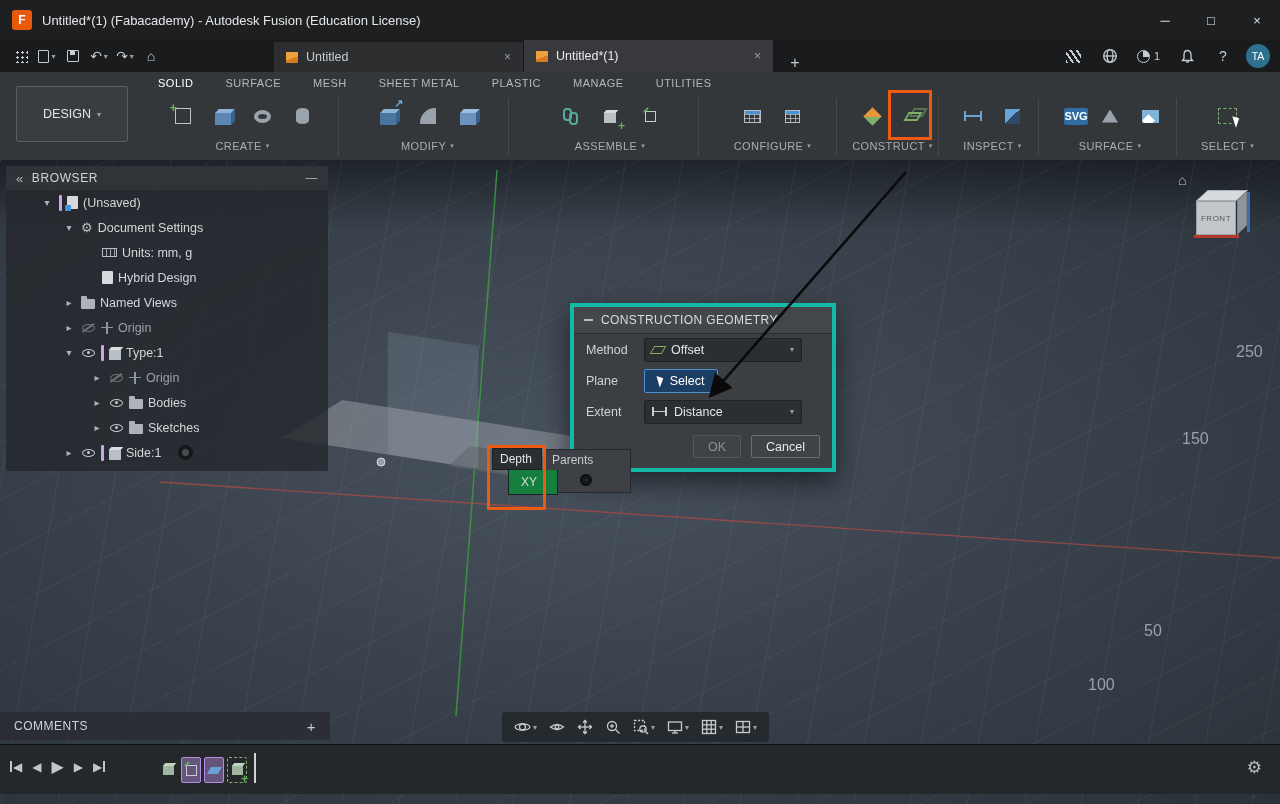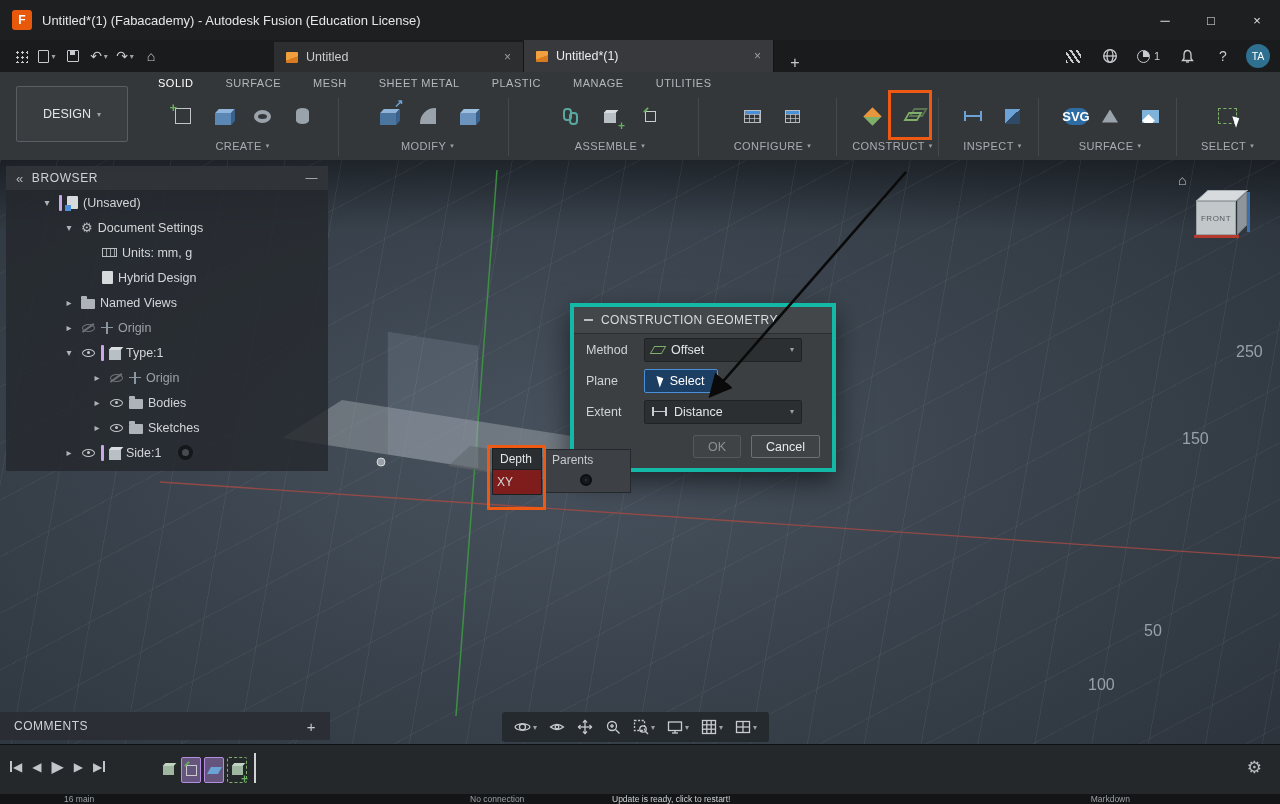--- a/index.html
+++ b/index.html
@@ -84,22 +84,22 @@
     background:linear-gradient(#4a90d9 0 3px, transparent 3px),
       repeating-linear-gradient(90deg, transparent 0 4px, rgba(200,204,208,.7) 4px 5px),
       repeating-linear-gradient(transparent 0 3px, rgba(200,204,208,.7) 3px 4px); }
   .g-mid { width:13px; height:13px; transform:rotate(45deg);
     background:linear-gradient(135deg,#e8953c 50%, #7fb069 50%); }
   .pgo { width:14px; height:9px; border:2px solid #7fb069; transform:skewX(-30deg); display:inline-block; }
   .pgo.back { position:absolute; opacity:.5; transform:skewX(-30deg) translate(3px,-4px); }
   .g-meas { width:18px; height:10px; border-left:2px solid #6ba3d6; border-right:2px solid #6ba3d6; position:relative; }
   .g-meas::after { content:""; position:absolute; left:0; right:0; top:4px; height:2px; background:#6ba3d6; }
   .g-section { width:15px; height:15px; background:linear-gradient(135deg,#6ba3d6 50%, #2e4a66 50%); }
-  .g-svg { width:24px; height:17px; background:#2e6da4; border-radius:8px; color:#fff;
-    font-size:13px; font-weight:bold; display:flex; align-items:center; justify-content:center;margin-left:12px; }
+  .g-svg { width:24px; height:17px; background:#2e6da4; border-radius:2px; color:#fff;
+    font-size:11px; font-weight:bold; display:flex; align-items:center; justify-content:center;margin-left:12px; }
   .g-mesh { width:16px; height:13px; background:#9aa3ab; clip-path:polygon(50% 0,100% 100%,0 100%); }
   .g-canvas { width:17px; height:13px; background:#7fb3d9; position:relative; overflow:hidden; }
   .g-canvas::after { content:""; position:absolute; left:2px; bottom:-2px; width:9px; height:9px;
     background:#fff; transform:rotate(45deg); }
   .g-select { width:19px; height:16px; border:1.6px dashed #7fb069; position:relative; }
   .g-select::after { content:""; position:absolute; right:-4px; bottom:-4px; width:0; height:0;
     border-left:6px solid #fff; border-top:4px solid transparent; border-bottom:8px solid transparent;
     transform:rotate(-18deg); }
 
   
@@ -194,22 +194,22 @@
 
   
   .sel-tip { position:absolute; left:492px; top:288px; z-index:32; font-size:12px; width:145px; height:50px; }
   .tip-panel { position:absolute; left:51px; top:1px; width:88px; height:44px; background:#3d4145;
     border:1px solid #26292c; color:#c6cacd; padding:3px 8px; }
   .tip-radio { position:absolute; left:88px; top:26px; width:12px; height:12px; border-radius:50%;
     background:#17191c; border:2px solid #0c0e10; }
   .tip-radio::after { content:""; position:absolute; inset:3px; border-radius:50%; background:#33373b; }
   .tip-depth { position:absolute; left:0; top:0; width:50px; height:22px; background:#2b2e31;
     border:1px solid #1d2022; color:#e2e5e7; display:flex; align-items:center; padding-left:7px; }
-  .tip-xy { position:absolute; left:0; top:22px; width:50px; height:25px; background:#7f1d1d;
-    border:1px solid #1d2022; border-top:none; color:#d6d9db; display:flex; align-items:center; padding-left:4px; }
+  .tip-xy { position:absolute; left:16px; top:22px; width:50px; height:25px; background:#15803d;
+    border:1px solid #1d2022; border-top:none; color:#d6d9db; display:flex; align-items:center; padding-left:12px; }
 
   
   .comments { position:absolute; left:0; top:552px; width:330px; height:28px;
     background:rgba(42,46,51,.9); display:flex; align-items:center; padding:0 14px;
     color:#cfd3d6; font-size:12px; letter-spacing:.5px; }
   .comments .plus { margin-left:auto; font-size:15px; color:#c8ccd0; }
   .navbar { position:absolute; left:502px; top:552px; height:30px; background:rgba(36,40,44,.92);
     border-radius:3px; display:flex; align-items:center; padding:0 8px; gap:4px; }
   .nav-btn { height:26px; display:flex; align-items:center; justify-content:center; gap:2px; padding:0 4px; }
 
@@ -728,26 +728,20 @@
         </span>
       <span class="tl-item dash">
           <span class="mini-cube"></span>
           <span class="plusbadge" style="right:-2px;bottom:-4px">+</span>
         </span>
       <span class="tl-marker"></span>
     </div>
     <span class="tl-gear">⚙</span>
   </div>
 
-  <div class="statusbar">
-    <span class="sb-item" style="left:64px">16 main</span>
-    <span class="sb-item" style="left:470px">No connection</span>
-    <span class="sb-item" style="left:612px;color:#cfd4d8">Update is ready, click to restart!</span>
-    <span class="sb-item" style="right:150px">Markdown</span>
-  </div>
 
   <div class="ann">
     <div class="ann-box" style="left:888px;top:90px;width:44px;height:50px"></div>
     <div class="ann-box" style="left:487px;top:445px;width:59px;height:65px"></div>
     <svg class="ann-svg" width="1280" height="804">
       <defs>
         <marker id="ah" markerWidth="9" markerHeight="9" refX="7" refY="4.5" orient="auto">
           <polygon points="0,0 9,4.5 0,9" fill="#0a0a0a"></polygon>
         </marker>
       </defs>

